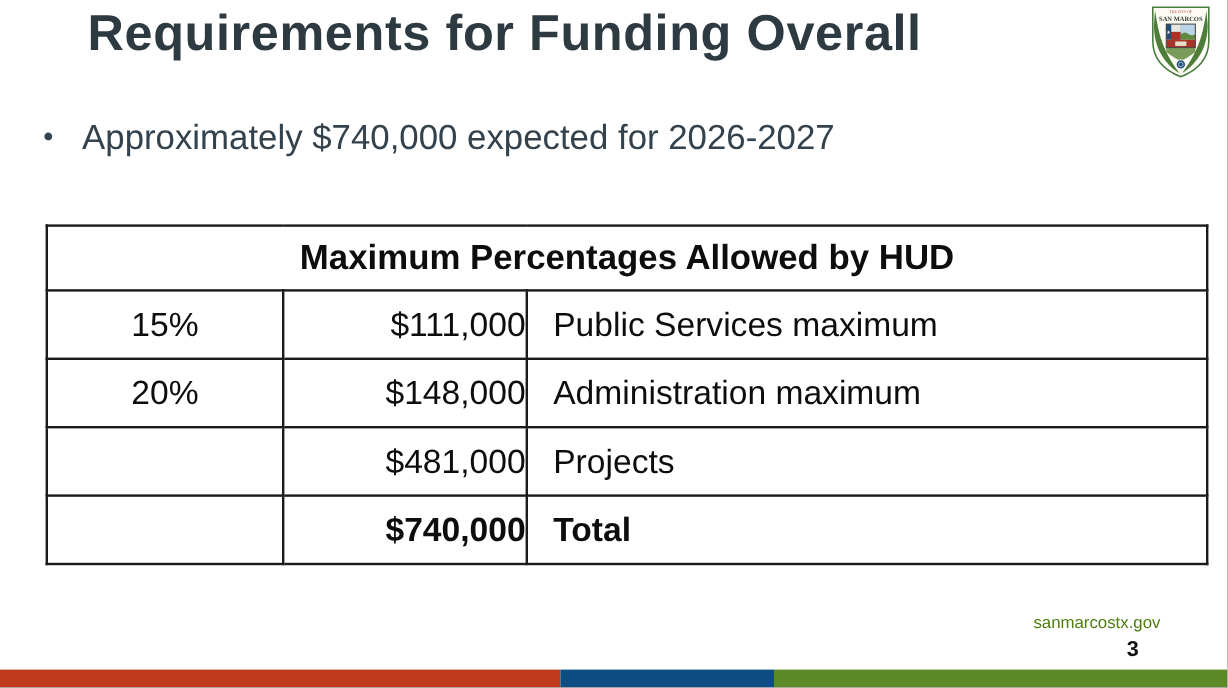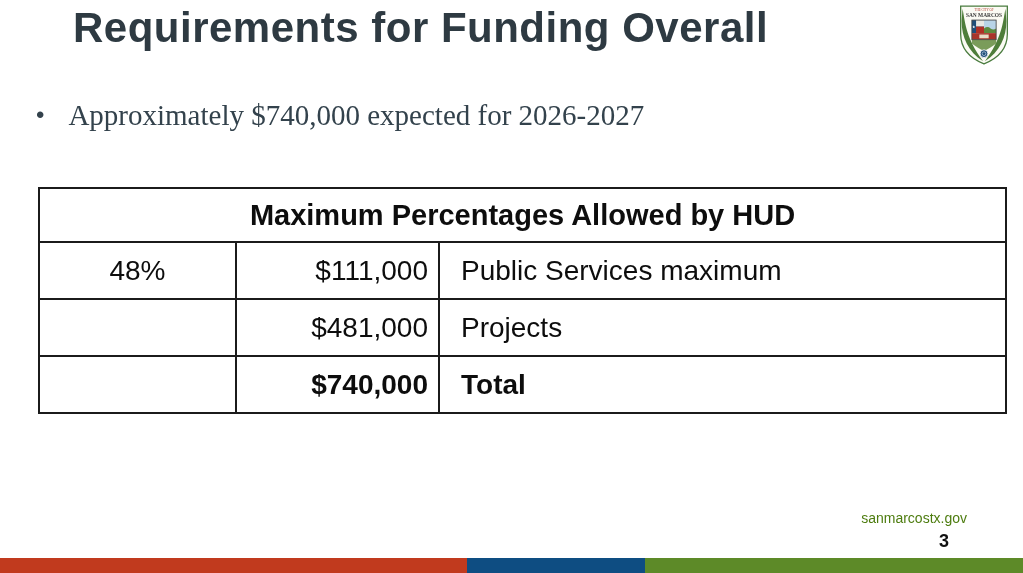--- a/index.html
+++ b/index.html
@@ -32,21 +32,21 @@
     align-items: flex-start;
     color: #33424c;
     font-size: 29px;
   }
   .bullet-marker {
     font-size: 24px;
     line-height: 38px;
     margin-right: 24px;
     color: #33424c;
   }
-  .bullet-text { line-height: 38px; white-space: nowrap; font-family: Liberation Serif, serif; }
+  .bullet-text { line-height: 38px; white-space: nowrap; }
 
   table.funding-table {
     position: absolute;
     left: 38px;
     top: 187px;
     width: 967px;
     border-collapse: collapse;
     table-layout: fixed;
     font-size: 28px;
     color: #0d0d0d;
@@ -61,21 +61,21 @@
     height: 54px;
     font-size: 29px;
     font-weight: bold;
     text-align: center;
   }
   .funding-table td { height: 57px; }
   .col-percent { width: 197px; }
   .col-amount  { width: 203px; }
   .col-desc    { width: 567px; }
   td.cell-percent { text-align: center; }
-  td.cell-amount  { text-align: right; padding-right: 10px; }
+  td.cell-amount  { text-align: right; }
   td.cell-desc    { text-align: left;  padding-left: 21px; }
   tr.row-bold td  { font-weight: bold; }
 
   .website-link {
     position: absolute;
     right: 56px;
     top: 510px;
     font-size: 14px;
     color: #4d7c0f;
   }
@@ -148,23 +148,28 @@
       <col class="col-amount">
       <col class="col-desc">
     </colgroup>
     <thead>
       <tr>
         <th colspan="3">Maximum Percentages Allowed by HUD</th>
       </tr>
     </thead>
     <tbody>
       <tr>
-        <td class="cell-percent">48%</td>
+        <td class="cell-percent">15%</td>
         <td class="cell-amount">$111,000</td>
         <td class="cell-desc">Public Services maximum</td>
+      </tr>
+      <tr>
+        <td class="cell-percent">20%</td>
+        <td class="cell-amount">$148,000</td>
+        <td class="cell-desc">Administration maximum</td>
       </tr>
       <tr>
         <td class="cell-percent"></td>
         <td class="cell-amount">$481,000</td>
         <td class="cell-desc">Projects</td>
       </tr>
       <tr class="row-bold">
         <td class="cell-percent"></td>
         <td class="cell-amount">$740,000</td>
         <td class="cell-desc">Total</td>

